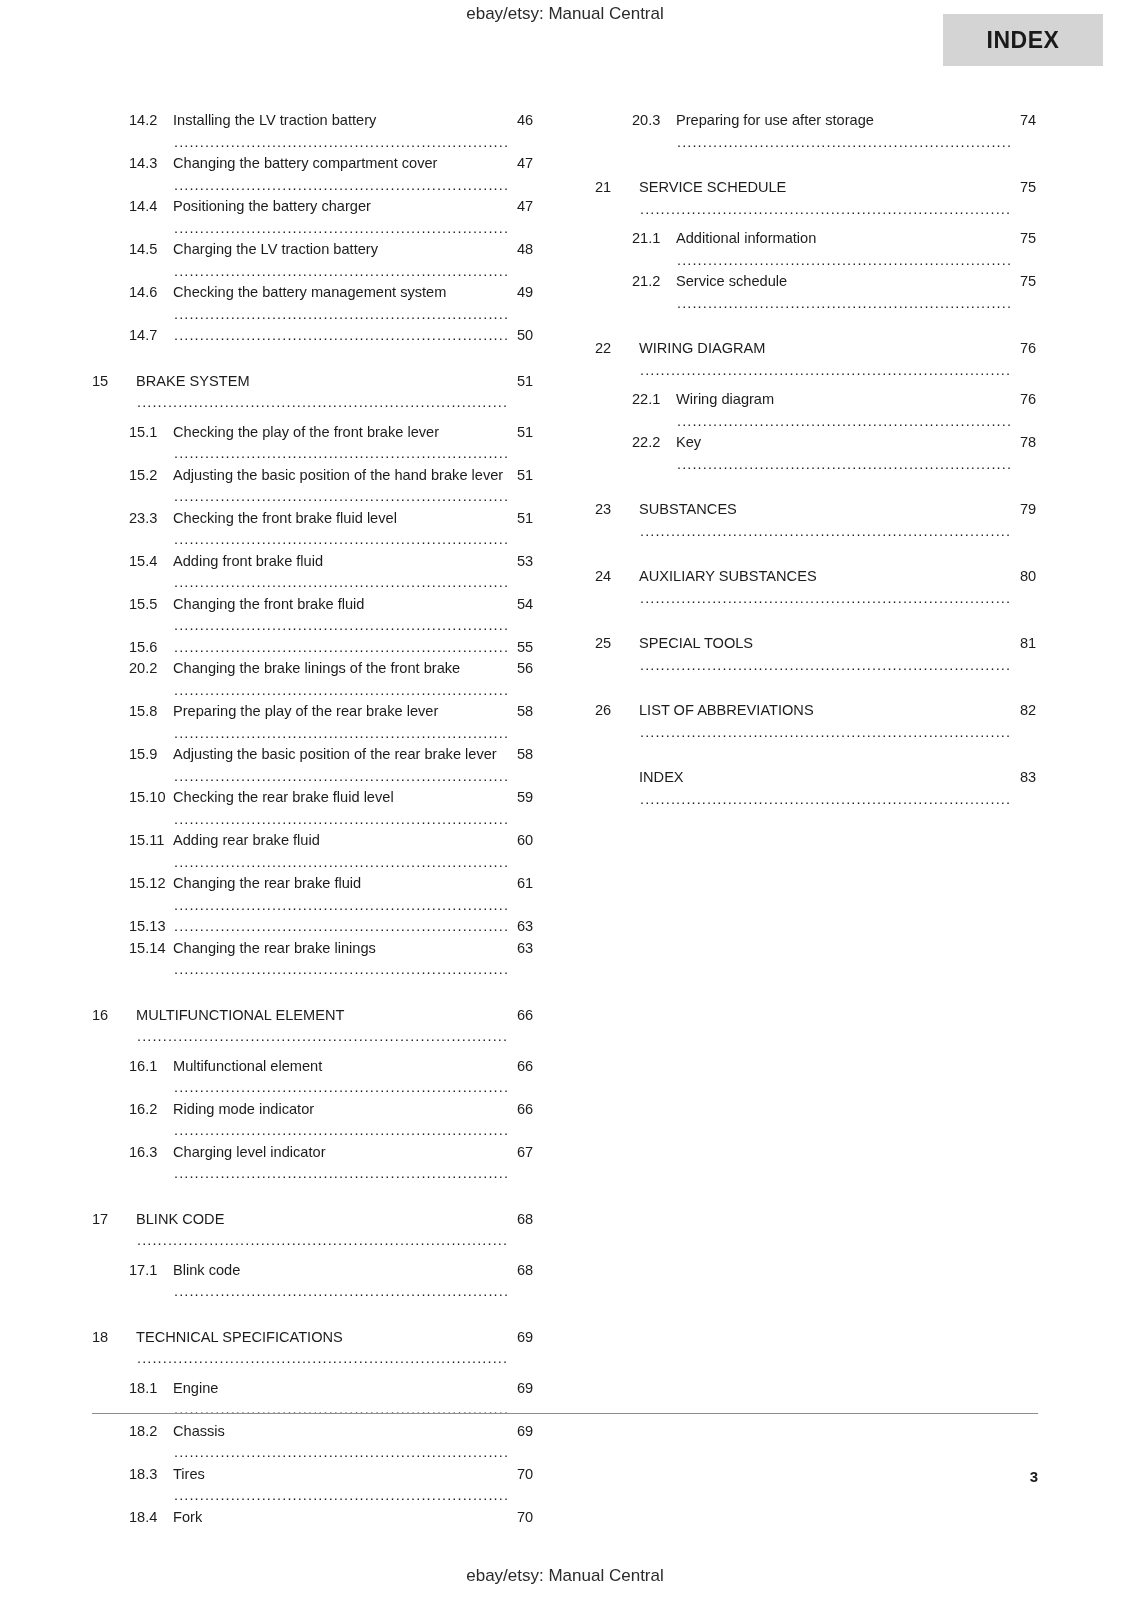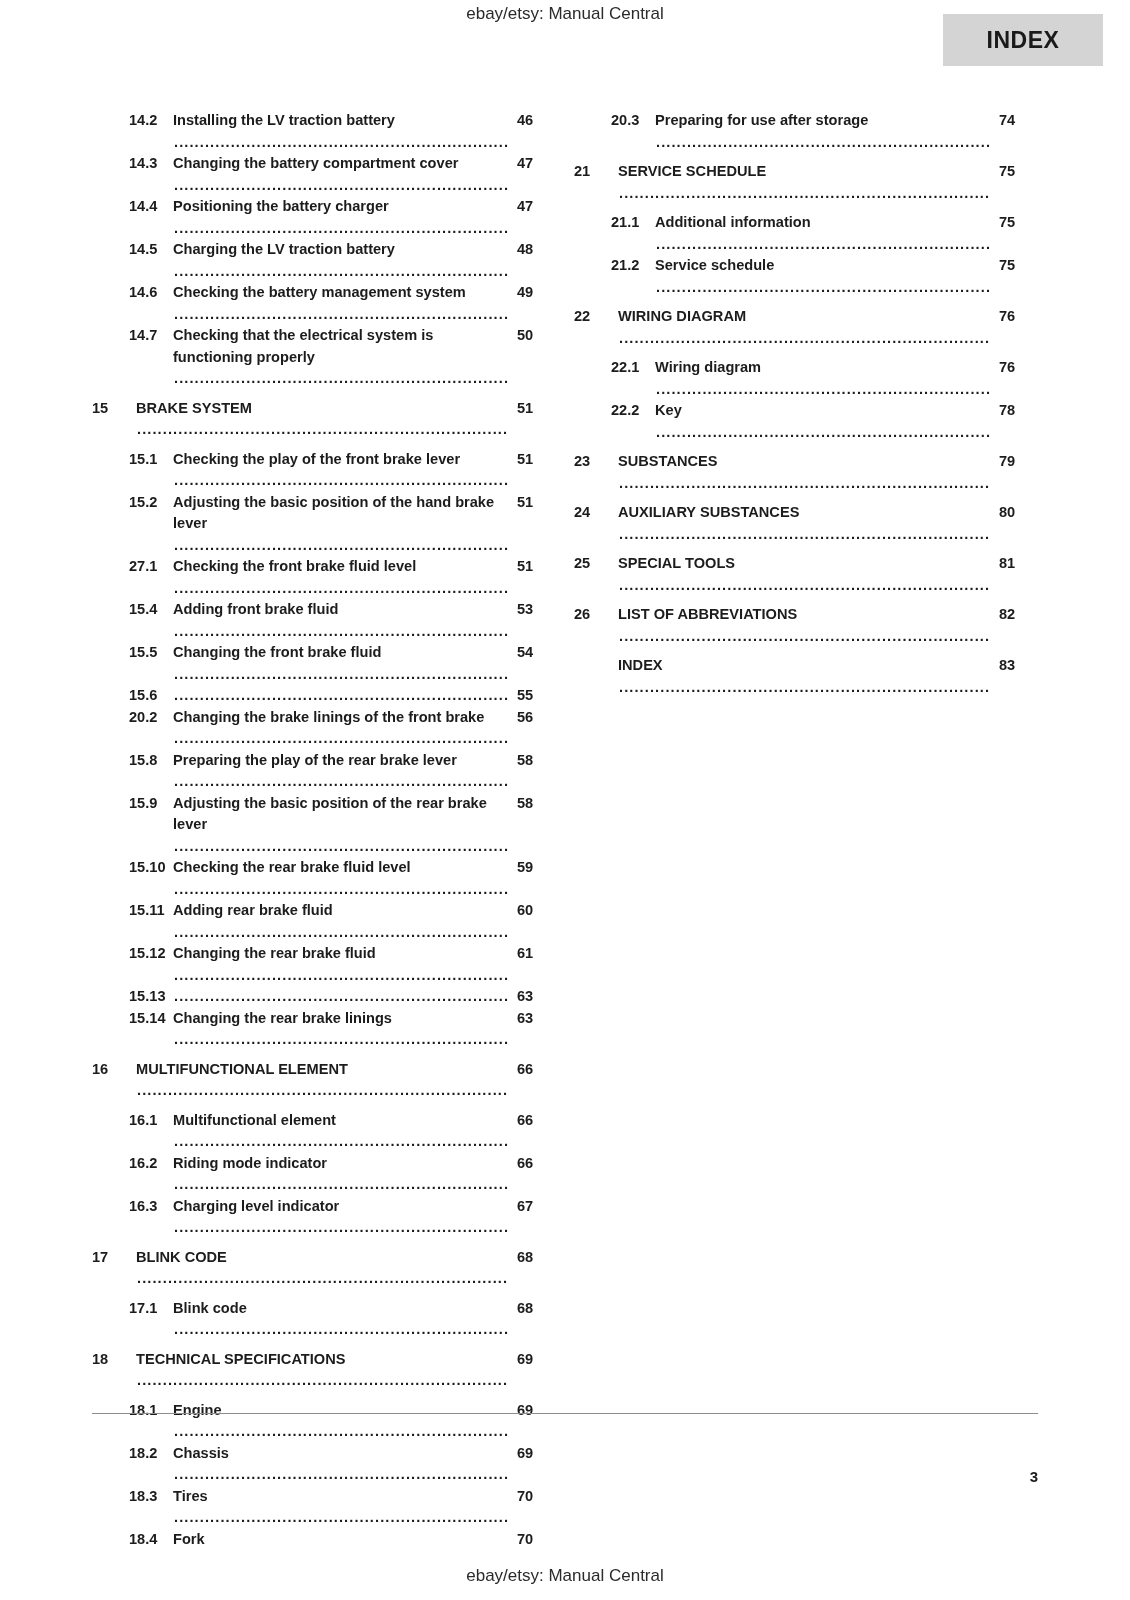--- a/index.html
+++ b/index.html
@@ -56,38 +56,37 @@
 
   .page {
     position: absolute;
     top: 110px;
     left: 92px;
     width: 946px;
   }
 
   .columns {
     display: flex;
-    gap: 27px;
+    gap: 48px;
     align-items: flex-start;
-    font-weight: bold;
   }
   .col {
     width: 455px;
   }
 
   
   .toc-row {
     display: flex;
     align-items: flex-start;
     font-size: 14.6px;
     line-height: 21.5px;
     color: #1c1c1c;
   }
   .toc-row.chapter {
-    margin-top: 8px;
+    margin-top: 24px;
     margin-bottom: 4px;
   }
   .toc-row.sub {
     margin: 0;
   }
   .toc-row.sub.firstsub {
     margin-top: 8px;
   }
 
   .num {
@@ -194,21 +193,20 @@
           <div class="num subnum">14.6</div>
           <div class="title-wrap">
             <span class="title-text">Checking the battery management system</span>
             <span class="dots">................................................................................</span>
           </div>
           <div class="pg">49</div>
         </div>
         <div class="toc-row sub">
           <div class="num subnum">14.7</div>
           <div class="title-wrap">
-            <span class="title-text">Checking that the electrical system is functioning properly</span>
             <span class="dots">................................................................................</span>
           </div>
           <div class="pg">50</div>
         </div>
         <div class="toc-row chapter">
           <div class="num chapnum">15</div>
           <div class="title-wrap">
             <span class="title-text">BRAKE SYSTEM</span>
             <span class="dots">................................................................................</span>
           </div>
@@ -224,21 +222,21 @@
         </div>
         <div class="toc-row sub">
           <div class="num subnum">15.2</div>
           <div class="title-wrap">
             <span class="title-text">Adjusting the basic position of the hand brake lever</span>
             <span class="dots">................................................................................</span>
           </div>
           <div class="pg">51</div>
         </div>
         <div class="toc-row sub">
-          <div class="num subnum">27.1</div>
+          <div class="num subnum">23.3</div>
           <div class="title-wrap">
             <span class="title-text">Checking the front brake fluid level</span>
             <span class="dots">................................................................................</span>
           </div>
           <div class="pg">51</div>
         </div>
         <div class="toc-row sub">
           <div class="num subnum">15.4</div>
           <div class="title-wrap">
             <span class="title-text">Adding front brake fluid</span>

